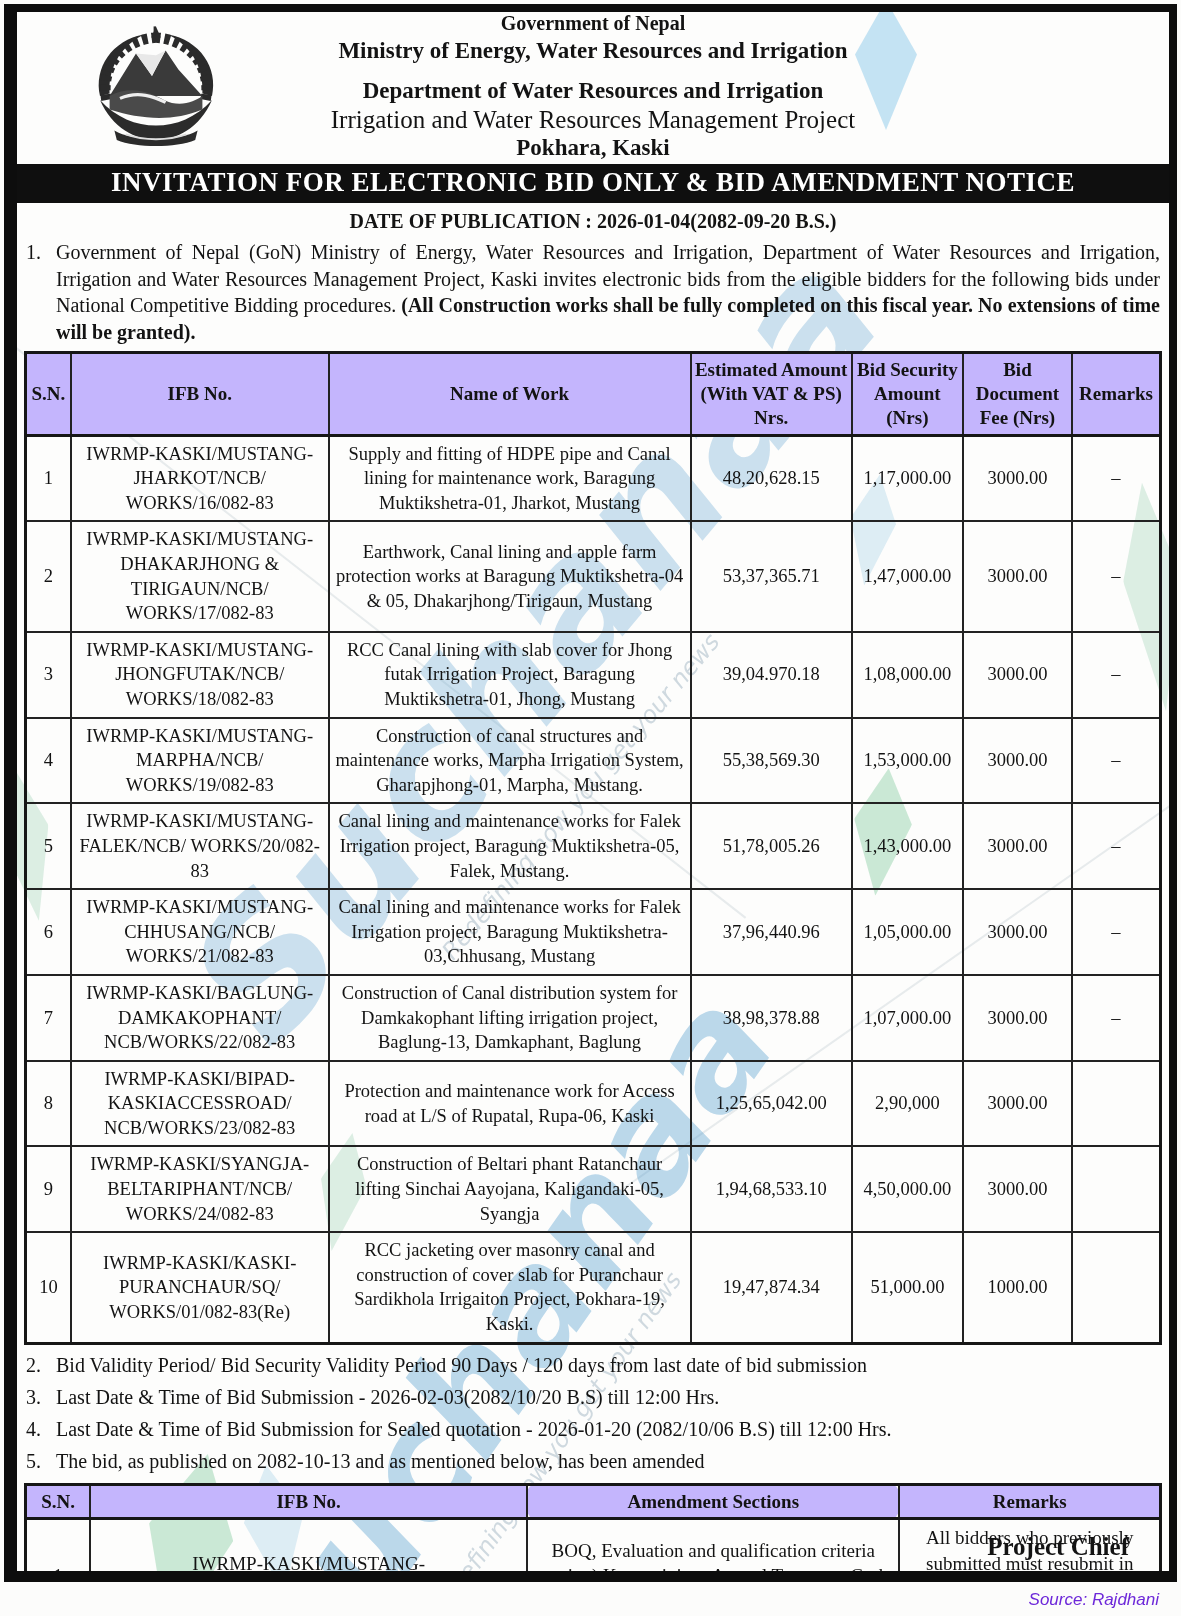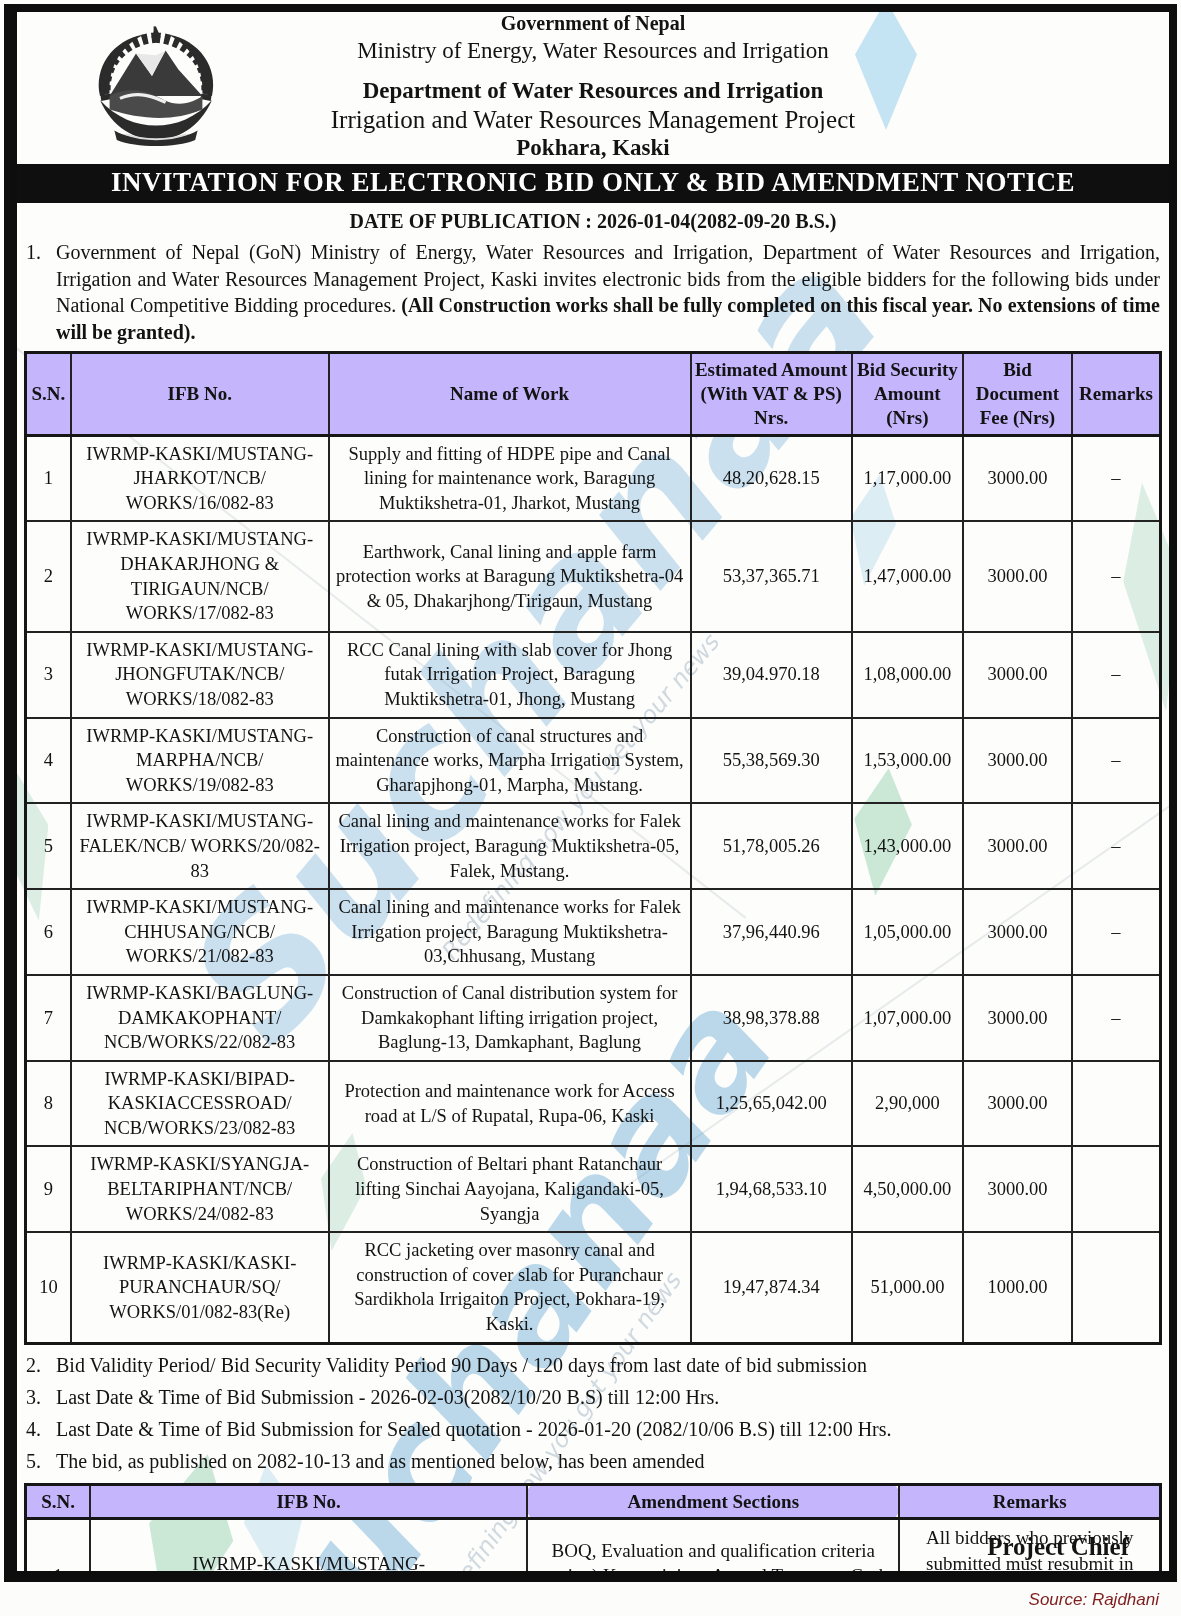--- a/index.html
+++ b/index.html
@@ -49,21 +49,21 @@
   .green1 { background:rgba(160,215,180,0.55); }
   .green2 { background:rgba(170,215,190,0.40); }
   .crease {
     position:absolute; background:rgba(190,200,205,0.35); height:2px; transform-origin:left center;
   }
 
   
   .doc-header { position:relative; text-align:center; height:148px; }
   .emblem { position:absolute; left:52px; top:8px; }
   .h-gov { font-size:20px; font-weight:bold; }
-  .h-ministry { font-size:23px; font-weight:normal; margin-top:3px; }
+  .h-ministry { font-size:23px; font-weight:bold; margin-top:3px; }
   .h-dept { font-size:23px; font-weight:bold; margin-top:14px; }
   .h-project { font-size:25px; font-weight:normal; margin-top:2px; }
   .h-loc { font-size:23px; font-weight:bold; margin-top:1px; }
 
   .title-bar {
     background:#0f0f0f; color:#ffffff; text-align:center;
     font-size:27px; font-weight:bold; letter-spacing:0.5px;
     padding:3px 0 5px 0; margin:4px -7px 0 -7px;
   }
   .pub-line { text-align:center; font-weight:bold; font-size:20px; padding:7px 0 4px 0; }
@@ -104,21 +104,21 @@
   .amend-table td { font-size:19px; }
 
   
   .notes { padding:4px 2px 2px 2px; }
   .note { display:flex; font-size:20px; line-height:1.3; padding:3px 0; }
   .note .num { width:30px; flex:none; }
   .note .txt { flex:1; }
 
   .sig { position:absolute; right:40px; bottom:10px; font-weight:bold; font-size:25px; z-index:3; }
 
-  .source { position:absolute; right:22px; bottom:6px; font-style:italic; font-size:17px; color:#7f1d1d; font-family:"Liberation Sans", sans-serif;text-align:right; }
+  .source { position:absolute; right:22px; bottom:6px; font-style:italic; font-size:17px; color:#6d28d9; font-family:"Liberation Sans", sans-serif;text-align:right; }
 </style>
 </head>
 <body>
 
 <div class="frame">
 
   <div class="wm-layer">
     <div class="crease" style="left:-20px; top:320px; width:950px; transform:rotate(38deg);"></div>
     <div class="crease" style="left:600px; top:1180px; width:700px; transform:rotate(-35deg);"></div>
     <div class="leaf kite blue1" style="left:838px; top:-12px; width:62px; height:130px;"></div>

